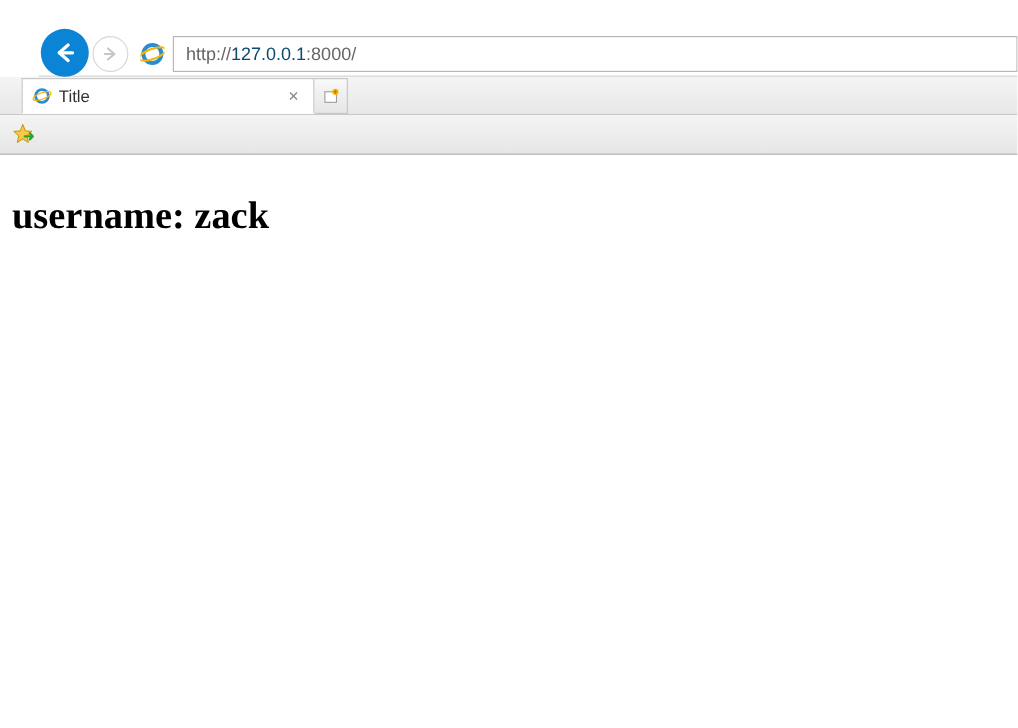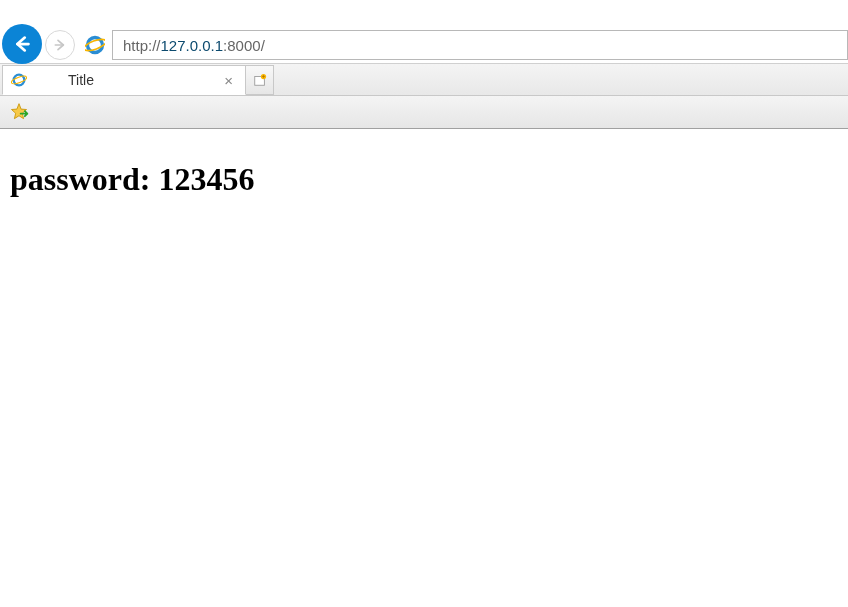--- a/index.html
+++ b/index.html
@@ -19,20 +19,21 @@
       height: 27px;
       background: #fff;
     }
     .nav-toolbar {
       height: 37px;
       background: #fff;
       display: flex;
       align-items: center;
       padding-left: 0;
       border-bottom: 1px solid #d0d0d0;
+      margin-left: 32px;
     }
     .back-btn {
       width: 40px;
       height: 40px;
       border-radius: 50%;
       background: #0b84d6;
       display: flex;
       align-items: center;
       justify-content: center;
       margin-left: 2px;
@@ -85,24 +86,23 @@
     }
     .tab {
       width: 244px;
       background: #fff;
       border: 1px solid #c8c8c8;
       border-bottom: 1px solid #fff;
       display: flex;
       align-items: center;
       padding: 0 8px;
       margin-top: 1px;
-      margin-left: 2px;
+      margin-left: 18px;
       position: relative;
       font-size: 14px;
-      gap: 35px;
     }
     .tab .ie-favicon {
       width: 16px;
       height: 16px;
       margin-right: 6px;
       display: flex;
       align-items: center;
       justify-content: center;
     }
     .tab .tab-title {
@@ -205,14 +205,14 @@
 <div class="fav-toolbar">
   <div class="fav-star">
     <svg width="20" height="20" viewBox="0 0 24 24">
       <path d="M12 2 L14.5 8.5 L21 9 L16 13.5 L17.5 20 L12 16.5 L6.5 20 L8 13.5 L3 9 L9.5 8.5 Z" fill="#f7c948" stroke="#c79100" stroke-width="1"></path>
       <path d="M14 14 L22 14 M19 11 L22 14 L19 17" stroke="#2aa52a" stroke-width="2.2" fill="none" stroke-linecap="round" stroke-linejoin="round"></path>
     </svg>
   </div>
 </div>
 
 <div class="page-content">
-  <h2>password: 123456</h2>
+  <h2>username: zack</h2>
 </div>
 
 </body></html>

